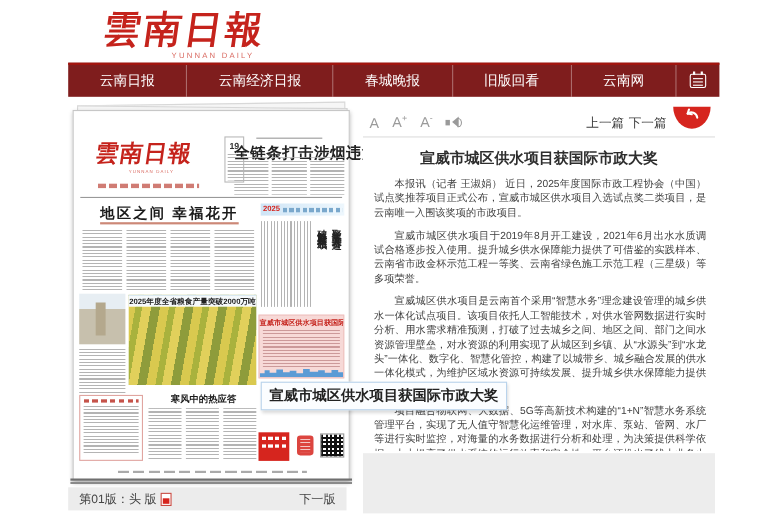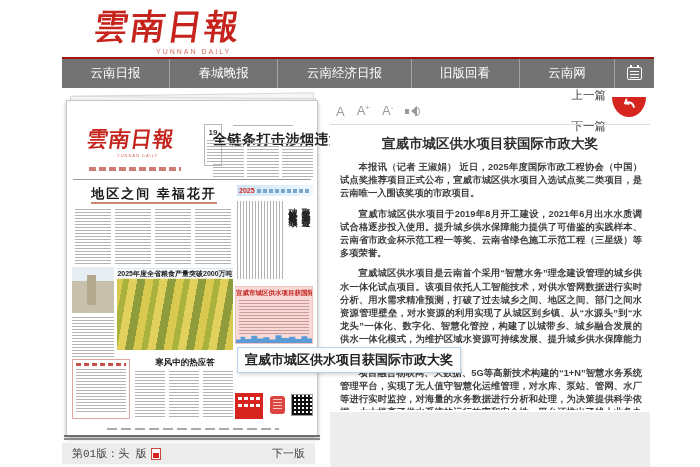--- a/index.html
+++ b/index.html
@@ -5,21 +5,21 @@
   * { margin:0; padding:0; box-sizing:border-box; }
   body { background:#fff; font-family:"Liberation Sans","DejaVu Sans",sans-serif; }
   .page { position:relative; width:700px; height:467px; background:#fff; overflow:hidden; margin:0 auto; }
 
   
   .site-logo { position:absolute; left:94px; top:4px; cursor:pointer; }
   .site-logo .big { font-family:"DejaVu Serif","Liberation Serif",serif; font-weight:bold; font-size:34px; color:#c5231c; letter-spacing:3px; transform:skewX(-8deg); display:inline-block; }
   .site-logo .sub { font-size:7px; color:#d96a61; letter-spacing:2px; margin-left:62px; margin-top:-2px; }
 
   
-  .nav { position:absolute; left:62px; top:57px; width:592px; height:31px; background:#737373; border-top:2px solid #a3140e; display:flex; align-items:stretch; color:#fff; }
+  .nav { position:absolute; left:62px; top:57px; width:592px; height:31px; background:#7f1d1d; border-top:2px solid #a3140e; display:flex; align-items:stretch; color:#fff; }
   .nav-item { flex:1 1 auto; display:flex; align-items:center; justify-content:center; font-size:12.5px; border-right:1px solid rgba(255,255,255,.35); cursor:pointer; padding:0 8px; white-space:nowrap; }
   .nav-item:last-child { border-right:none; }
   .nav-date { flex:1.9 1 auto; }
   .cal { width:15px; height:13px; border:1px solid #fff; border-radius:2px; position:relative; display:inline-block; }
   .cal::before { content:''; position:absolute; top:-3px; left:2px; width:2px; height:3px; background:#fff; box-shadow:7px 0 0 #fff; }
   .cal::after { content:''; position:absolute; top:3px; left:2px; right:2px; height:1px; background:#fff; box-shadow:0 3px 0 #fff, 0 6px 0 #fff; }
 
   
   .paper-stack1, .paper-stack2 { position:absolute; background:#f6f6f6; border:1px solid #d8d8d8; }
   .paper-stack1 { left:74px; top:94px; width:240px; height:12px; transform:rotate(-0.8deg); }
@@ -74,60 +74,60 @@
   .np-botcols div { flex:1; }
   .np-redbox { position:absolute; left:168px; top:292px; width:28px; height:26px; background:#d6251e; padding:4px 3px; }
   .np-redbox div { height:3px; background:repeating-linear-gradient(90deg,#fff 0 4px,transparent 4px 6px); margin-bottom:4px; }
   .np-seal { position:absolute; left:203px; top:295px; width:15px; height:18px; background:#d6251e; border-radius:3px; opacity:.85; }
   .np-seal::after { content:''; position:absolute; inset:3px; background:repeating-linear-gradient(180deg,#fff 0 1px,transparent 1px 3px); opacity:.7; }
   .np-qr { position:absolute; left:224px; top:293px; width:22px; height:22px; border:1px solid #999; background-image:repeating-linear-gradient(0deg,#111 0 2px,transparent 2px 4px),repeating-linear-gradient(90deg,#111 0 2px,#fff 2px 4px); }
   .np-footline { position:absolute; left:40px; top:327px; width:172px; height:2px; background:repeating-linear-gradient(90deg,#aaa 0 10px,transparent 10px 14px); }
 
   
   .pager { position:absolute; left:62px; top:443px; width:253px; height:21px; background:#ececec; display:flex; align-items:center; font-size:11px; color:#444; padding:0 10px; }
-  .pager .left { display:flex; align-items:center; gap:4px; cursor:pointer;font-family:Liberation Mono, monospace; }
+  .pager .left { display:flex; align-items:center; gap:4px; cursor:pointer; }
   .pager .right { margin-left:auto; cursor:pointer; }
   .pdf { width:10px; height:12px; background:#fff; border:1px solid #c84a42; position:relative; display:inline-block; }
   .pdf::after { content:''; position:absolute; left:1px; right:1px; bottom:1px; height:5px; background:#d6251e; }
 
   
   .reader { position:absolute; left:330px; top:95px; width:320px; height:317px; background:#fff; }
   .rd-toolbar { position:absolute; left:6px; right:0; top:6px; height:20px; display:flex; align-items:center; color:#9a9a9a; }
   .rd-btn { font-size:13px; margin-right:12px; cursor:pointer; }
   .rd-btn sup { font-size:8px; }
   .speaker { position:relative; width:16px; height:12px; display:inline-block; cursor:pointer; }
   .speaker::before { content:''; position:absolute; left:0; top:4px; width:4px; height:5px; background:#9a9a9a; }
   .speaker::after { content:''; position:absolute; left:1px; top:1px; border:5.5px solid transparent; border-right:6px solid #9a9a9a; }
   .speaker .wave { position:absolute; right:1px; top:2px; width:5px; height:9px; border:1px solid #9a9a9a; border-left:none; border-radius:0 8px 8px 0; }
-  .rd-nav { margin-left:auto; margin-right:44px; font-size:11.5px; color:#3c3c3c; display:flex; gap:16px;flex-direction:column; }
+  .rd-nav { margin-left:auto; margin-right:44px; font-size:11.5px; color:#3c3c3c; display:flex; gap:4px; }
   .rd-nav span { cursor:pointer; }
   .rd-badge { position:absolute; right:4px; top:2px; width:34px; height:20px; background:#d6251e; border-radius:0 0 17px 17px / 0 0 20px 20px; display:flex; align-items:flex-start; justify-content:center; cursor:pointer; }
   .rd-divider { position:absolute; left:0; right:0; top:29px; border-top:1px solid #ddd; }
   .rd-title { position:absolute; left:0; right:0; top:40px; text-align:center; font-size:13.5px; font-weight:bold; color:#2e2e2e; }
-  .rd-body { position:absolute; left:10px; right:8px; top:66px; bottom:2px; overflow:hidden; font-size:9.3px; line-height:13.2px; color:#3f3f3f; text-align:justify;font-weight:bold; }
+  .rd-body { position:absolute; left:10px; right:8px; top:66px; bottom:2px; overflow:hidden; font-size:9.3px; line-height:13.2px; color:#3f3f3f; text-align:justify; }
   .rd-body p { text-indent:2em; margin-bottom:7px; }
   .rd-bottom { position:absolute; left:330px; top:412px; width:320px; height:55px; background:#ededed; }
 
   
   .tooltip { position:absolute; left:237px; top:347px; width:224px; height:26px; background:#fbfdff; border:1px solid #b9d3ec; box-shadow:1px 2px 3px rgba(0,0,0,.15); display:flex; align-items:center; justify-content:center; font-size:13px; font-weight:bold; color:#222; z-index:10; white-space:nowrap; }
 </style>
 </head>
 <body>
 
 <div class="page">
 
   <div class="site-logo">
     <div class="big">雲南日報</div>
     <div class="sub">YUNNAN DAILY</div>
   </div>
 
   <div class="nav">
     <div class="nav-item">云南日报</div>
+    <div class="nav-item">云南经济日报</div>
     <div class="nav-item">春城晚报</div>
-    <div class="nav-item">云南经济日报</div>
     <div class="nav-item">旧版回看</div>
     <div class="nav-item">云南网</div>
     <div class="nav-item" style="flex:.55">
       <span class="cal"></span>
     </div>
   </div>
 
   <div class="paper-stack1"></div>
   <div class="paper-stack2"></div>
   <div class="paper">

